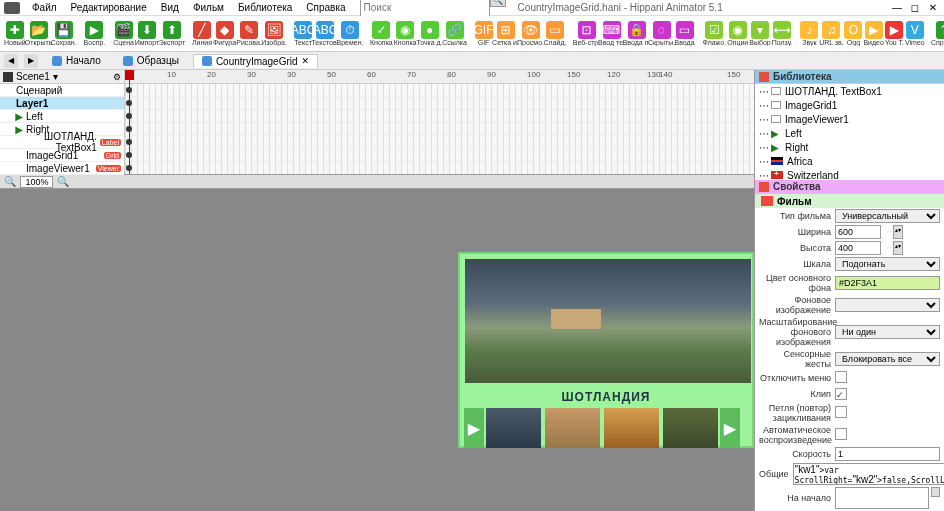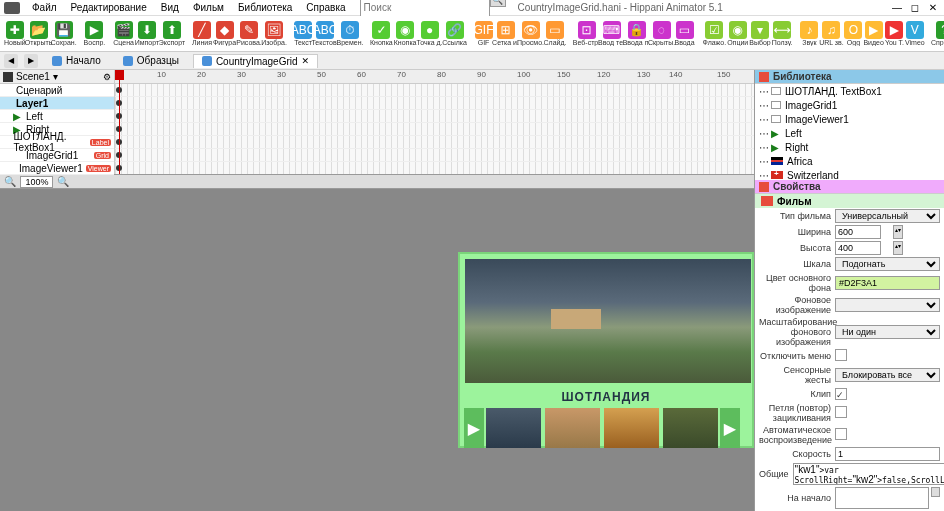--- a/index.html
+++ b/index.html
@@ -20,21 +20,21 @@
 .sep { width:1px; height:28px; background:#ccc; margin:0 3px; }
 .tabbar { height:18px; background:#eee; display:flex; align-items:center; padding:0 4px; gap:6px; border-bottom:1px solid #ccc; }
 .tabbar .bk,.tabbar .fw { width:14px; height:14px; background:#ddd; border-radius:2px; display:flex; align-items:center; justify-content:center; cursor:pointer; font-size:8px; }
 .tabbar .tab { padding:1px 8px; cursor:pointer; display:flex; align-items:center; gap:4px; }
 .tabbar .tab.active { background:#fff; border:1px solid #ccc; border-bottom:none; }
 .tabbar .tabic { width:10px; height:10px; background:#4a90d9; border-radius:2px; }
 .tabbar .close { font-size:9px; cursor:pointer; }
 .main { flex:1; display:flex; overflow:hidden; }
 .leftarea { flex:1; display:flex; flex-direction:column; overflow:hidden; }
 .timeline { height:105px; display:flex; border-bottom:1px solid #999; }
-.layers { width:115px; background:#fff; border-right:1px solid #ccc; }
+.layers { width:125px; background:#fff; border-right:1px solid #ccc;text-align:right; }
 .layerH { height:14px; background:#eee; display:flex; align-items:center; padding:0 3px; gap:3px; border-bottom:1px solid #ccc; }
 .layerH .film { width:10px; height:10px; background:#333; }
 .layerH .gear { margin-left:auto; font-size:9px; }
 .layerR { height:13px; display:flex; align-items:center; padding:0 3px; gap:3px; border-bottom:1px solid #eee; cursor:pointer; }
 .layerH2 { background:#bce4f7; font-weight:bold; }
 .layerR .tag { margin-left:auto; font-size:7px; padding:0 2px; border-radius:2px; color:#fff; }
 .taglbl { background:#e74c3c; }
 .arrow { width:10px; display:inline-block; color:#1a7d1a; }
 .tracks { flex:1; position:relative; overflow:hidden; background:#f8f8f8; }
 .ruler { height:14px; background:#eee; display:flex; border-bottom:1px solid #ccc; position:relative; }
@@ -329,21 +329,21 @@
             <span class="tick" style="left:162px">30</span>
             <span class="tick" style="left:202px">50</span>
             <span class="tick" style="left:242px">60</span>
             <span class="tick" style="left:282px">70</span>
             <span class="tick" style="left:322px">80</span>
             <span class="tick" style="left:362px">90</span>
             <span class="tick" style="left:402px">100</span>
             <span class="tick" style="left:442px">150</span>
             <span class="tick" style="left:482px">120</span>
             <span class="tick" style="left:522px">130</span>
-            <span class="tick" style="left:554px">140</span>
+            <span class="tick" style="left:534px">140</span>
             <span class="tick" style="left:602px">150</span>
           </div>
         <div class="trackbody" id="trackbody">
             <div class="trackrow">
               <span class="kf"></span>
             </div>
             <div class="trackrow">
               <span class="kf"></span>
             </div>
             <div class="trackrow">
@@ -470,26 +470,26 @@
         </div>
         <div class="proprow">
           <div class="proplbl">Фоновое изображение</div>
           <div class="propval"><select><option></option></select></div>
         </div>
         <div class="proprow">
           <div class="proplbl">Масштабирование фонового изображения</div>
           <div class="propval"><select><option>Ни один</option></select></div>
         </div>
         <div class="proprow">
+          <div class="proplbl">Сенсорные жесты</div>
+          <div class="propval"><select><option>Блокировать все</option></select></div>
+        </div>
+        <div class="proprow">
           <div class="proplbl">Отключить меню</div>
           <div class="propval"><span class="chk "></span></div>
-        </div>
-        <div class="proprow">
-          <div class="proplbl">Сенсорные жесты</div>
-          <div class="propval"><select><option>Блокировать все</option></select></div>
         </div>
         <div class="proprow">
           <div class="proplbl">Клип</div>
           <div class="propval"><span class="chk on"></span></div>
         </div>
         <div class="proprow">
           <div class="proplbl">Петля (повтор) зацикливания</div>
           <div class="propval"><span class="chk "></span></div>
         </div>
         <div class="proprow">

